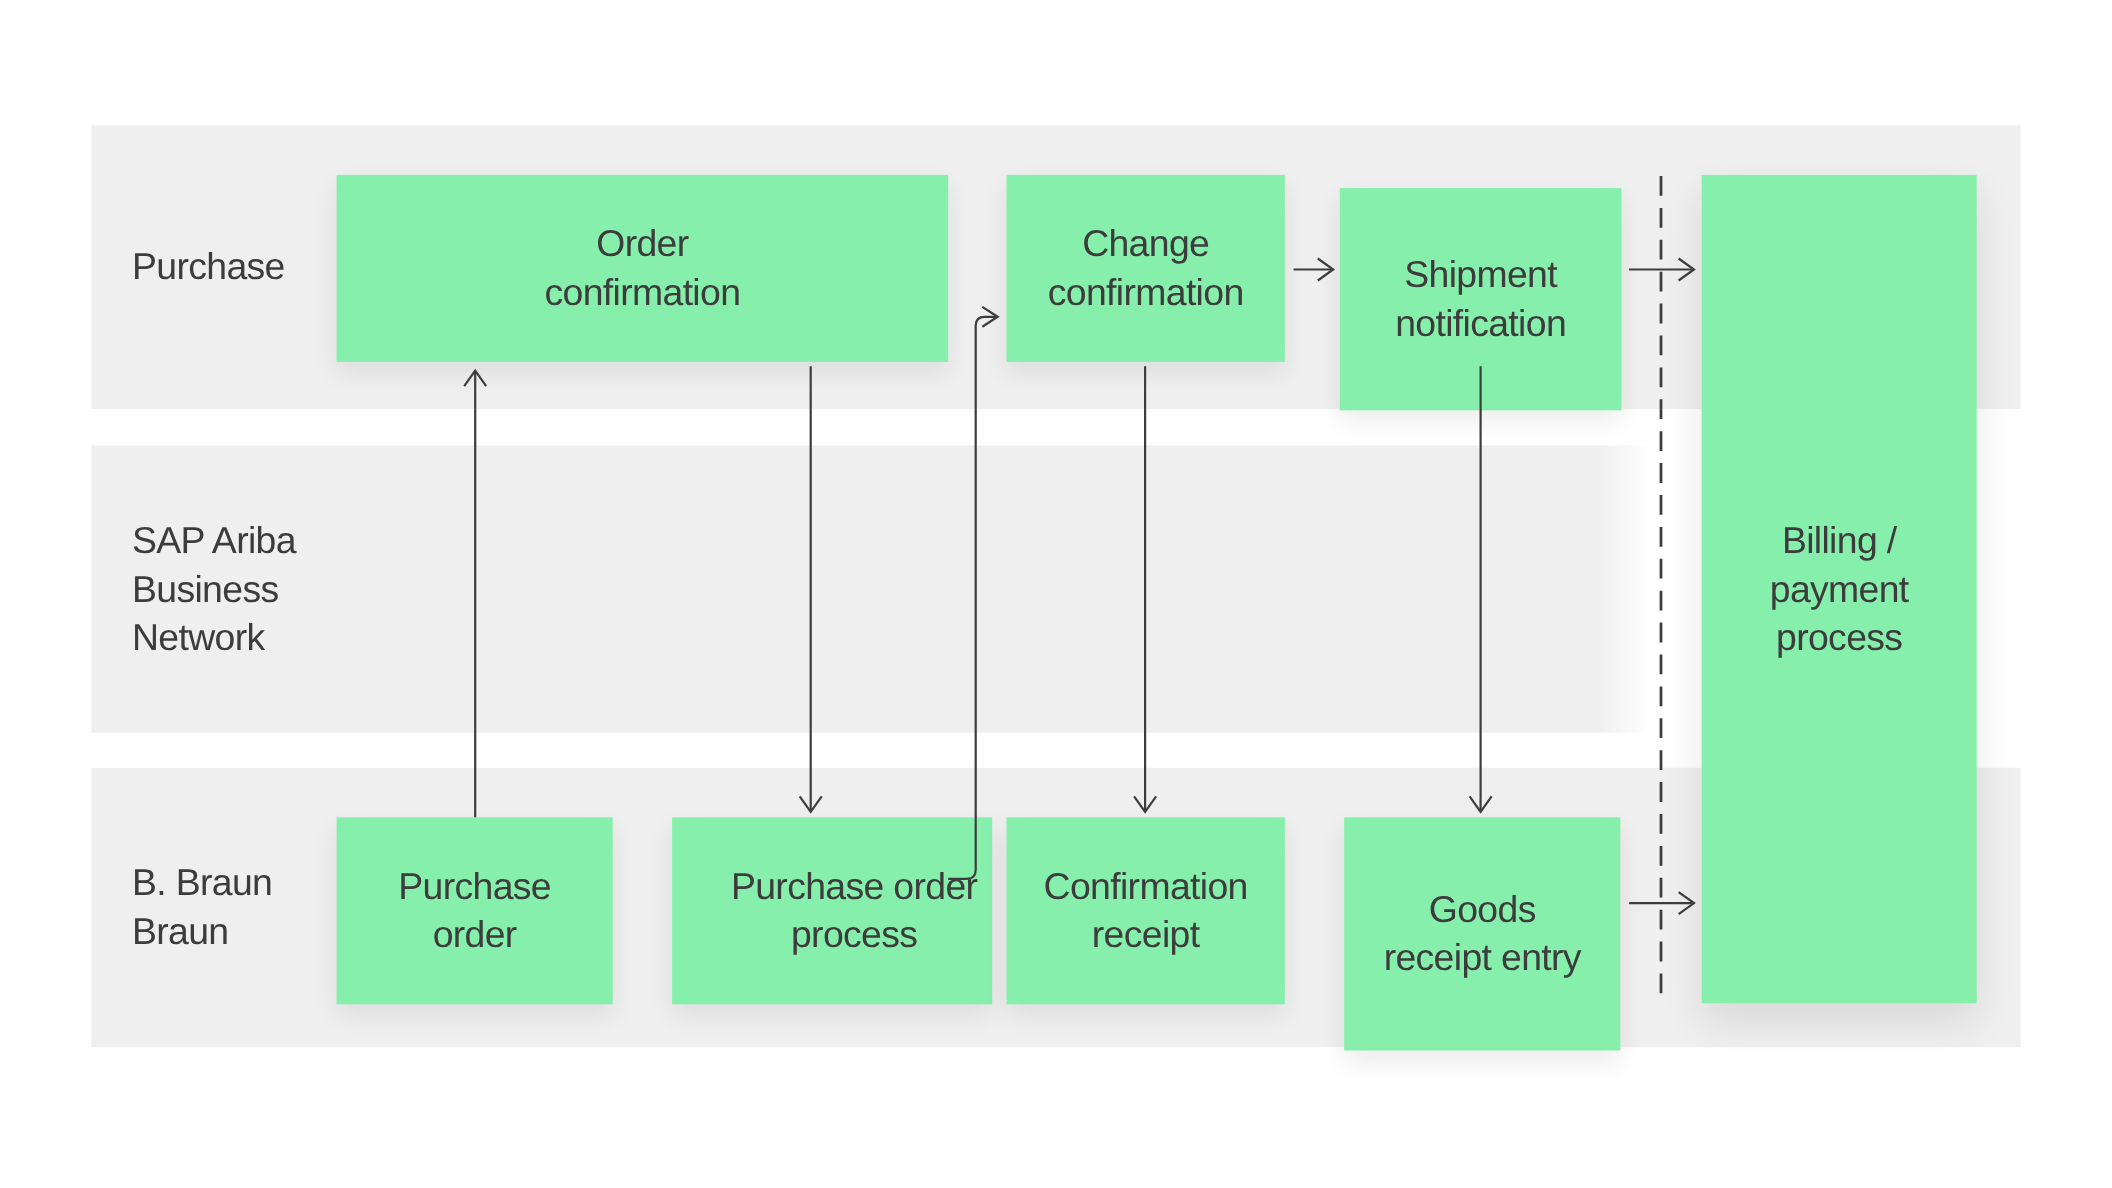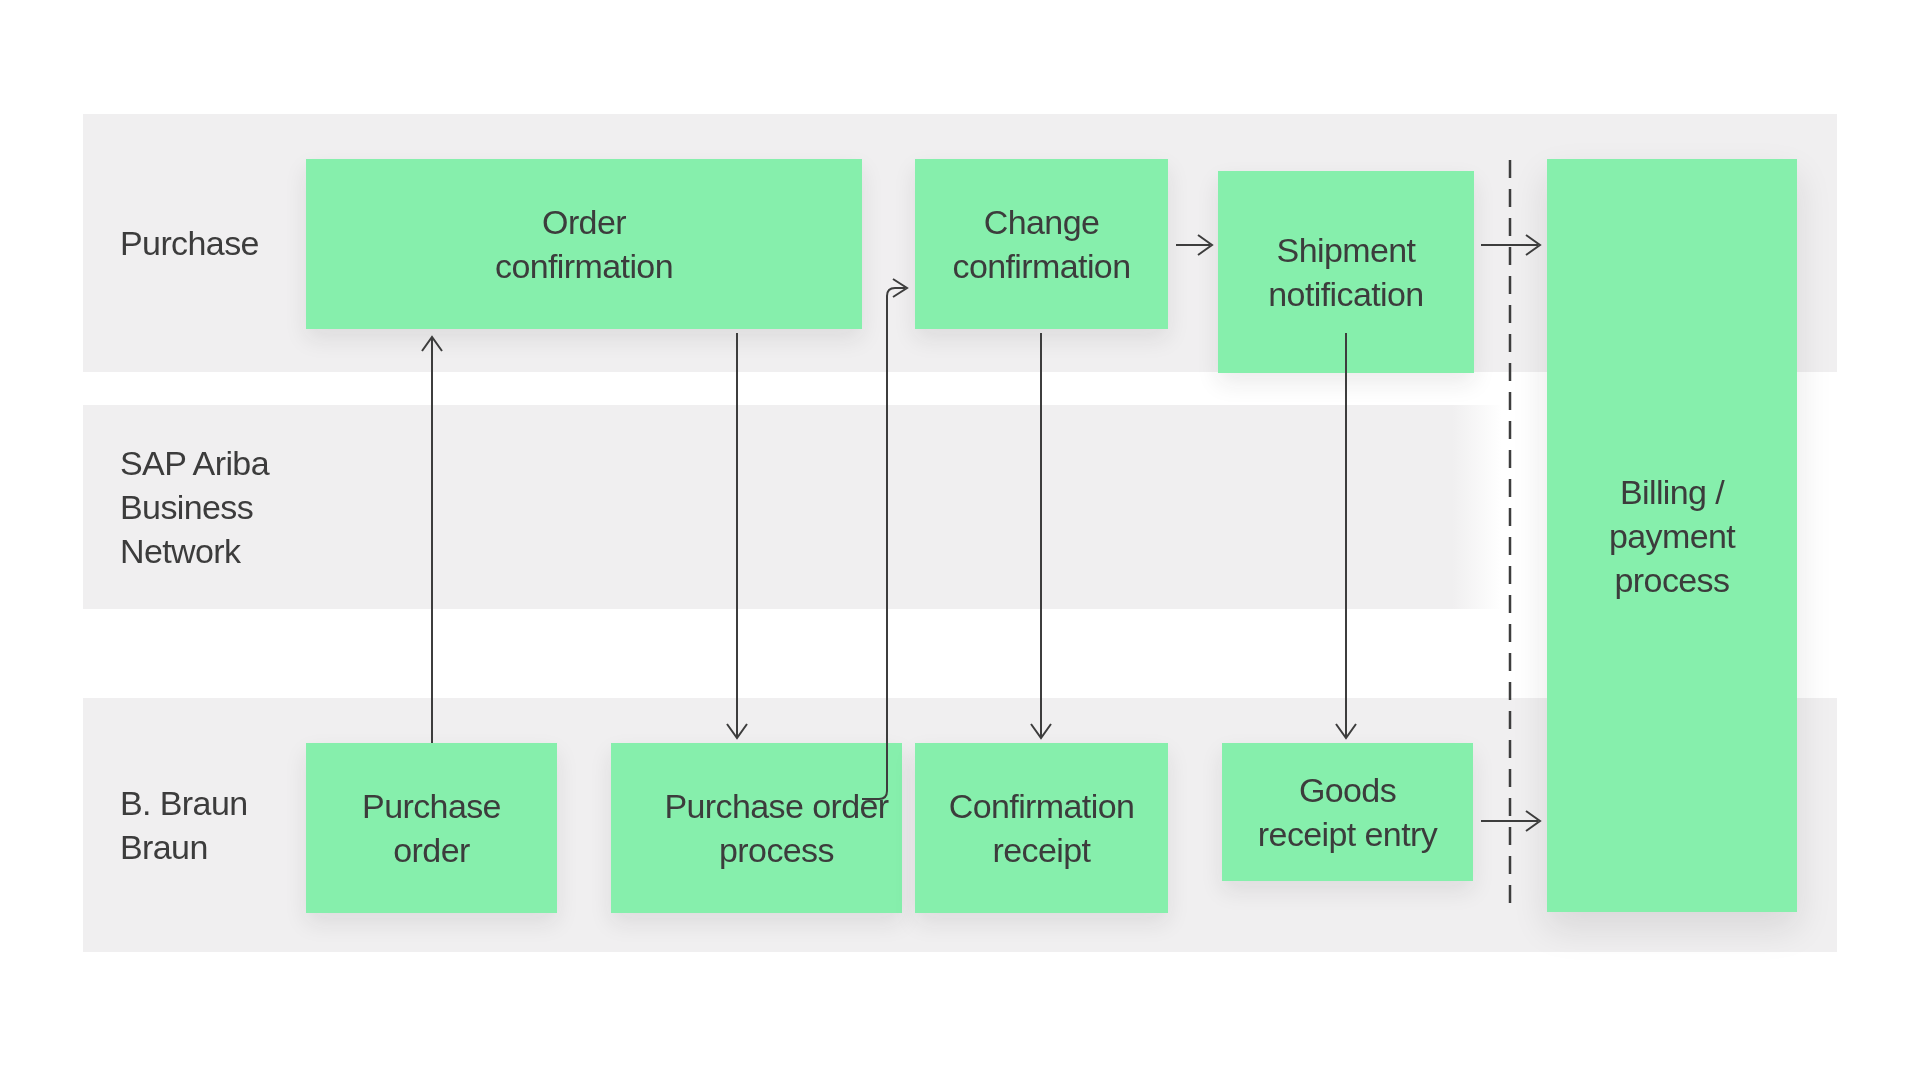--- a/index.html
+++ b/index.html
@@ -17,21 +17,21 @@
     color: #3c3c3c;
   }
 
   
   .lane {
     position: absolute;
     left: 83px;
     background: #f0eff0;
   }
   #lane-supplier        { top: 114px; width: 1754px; height: 258px; }
-  #lane-network         { top: 405px; width: 1419px; height: 204px;
+  #lane-network         { top: 405px; width: 1419px; height: 261px;
                           background: linear-gradient(to right, #f0eff0 96.5%, rgba(240,239,240,0) 100%); }
   #lane-bbraun          { top: 698px; width: 1754px; height: 254px; }
 
   .lane-label {
     position: absolute;
     left: 37px;
     top: 50%;
     transform: translateY(-50%);
     font-size: 34px;
     line-height: 44px;
@@ -55,21 +55,21 @@
     line-height: 44px;
     letter-spacing: -0.6px;
     color: #3c3c3c;
   }
   #box-order-confirmation    { left: 306px;  top: 159px; width: 556px; height: 170px; }
   #box-change-confirmation   { left: 915px;  top: 159px; width: 253px; height: 170px; }
   #box-shipment-notification { left: 1218px; top: 171px; width: 256px; height: 202px; }
   #box-purchase-order        { left: 306px;  top: 743px; width: 251px; height: 170px; }
   #box-purchase-order-changes{ left: 611px;  top: 743px; width: 251px; height: 170px; padding-left: 40px; }
   #box-confirmation-receipt  { left: 915px;  top: 743px; width: 253px; height: 170px; }
-  #box-goods-receipt-entry   { left: 1222px; top: 743px; width: 251px; height: 138px; }
+  #box-goods-receipt-entry   { left: 1222px; top: 743px; width: 251px; height: 212px; }
   #box-billing               { left: 1547px; top: 159px; width: 250px; height: 753px;
                                box-shadow: 0 16px 34px rgba(30,30,30,0.11); }
 
   
   #arrow-layer {
     position: absolute;
     left: 0; top: 0;
     width: 1920px;
     height: 1080px;
     pointer-events: none;

